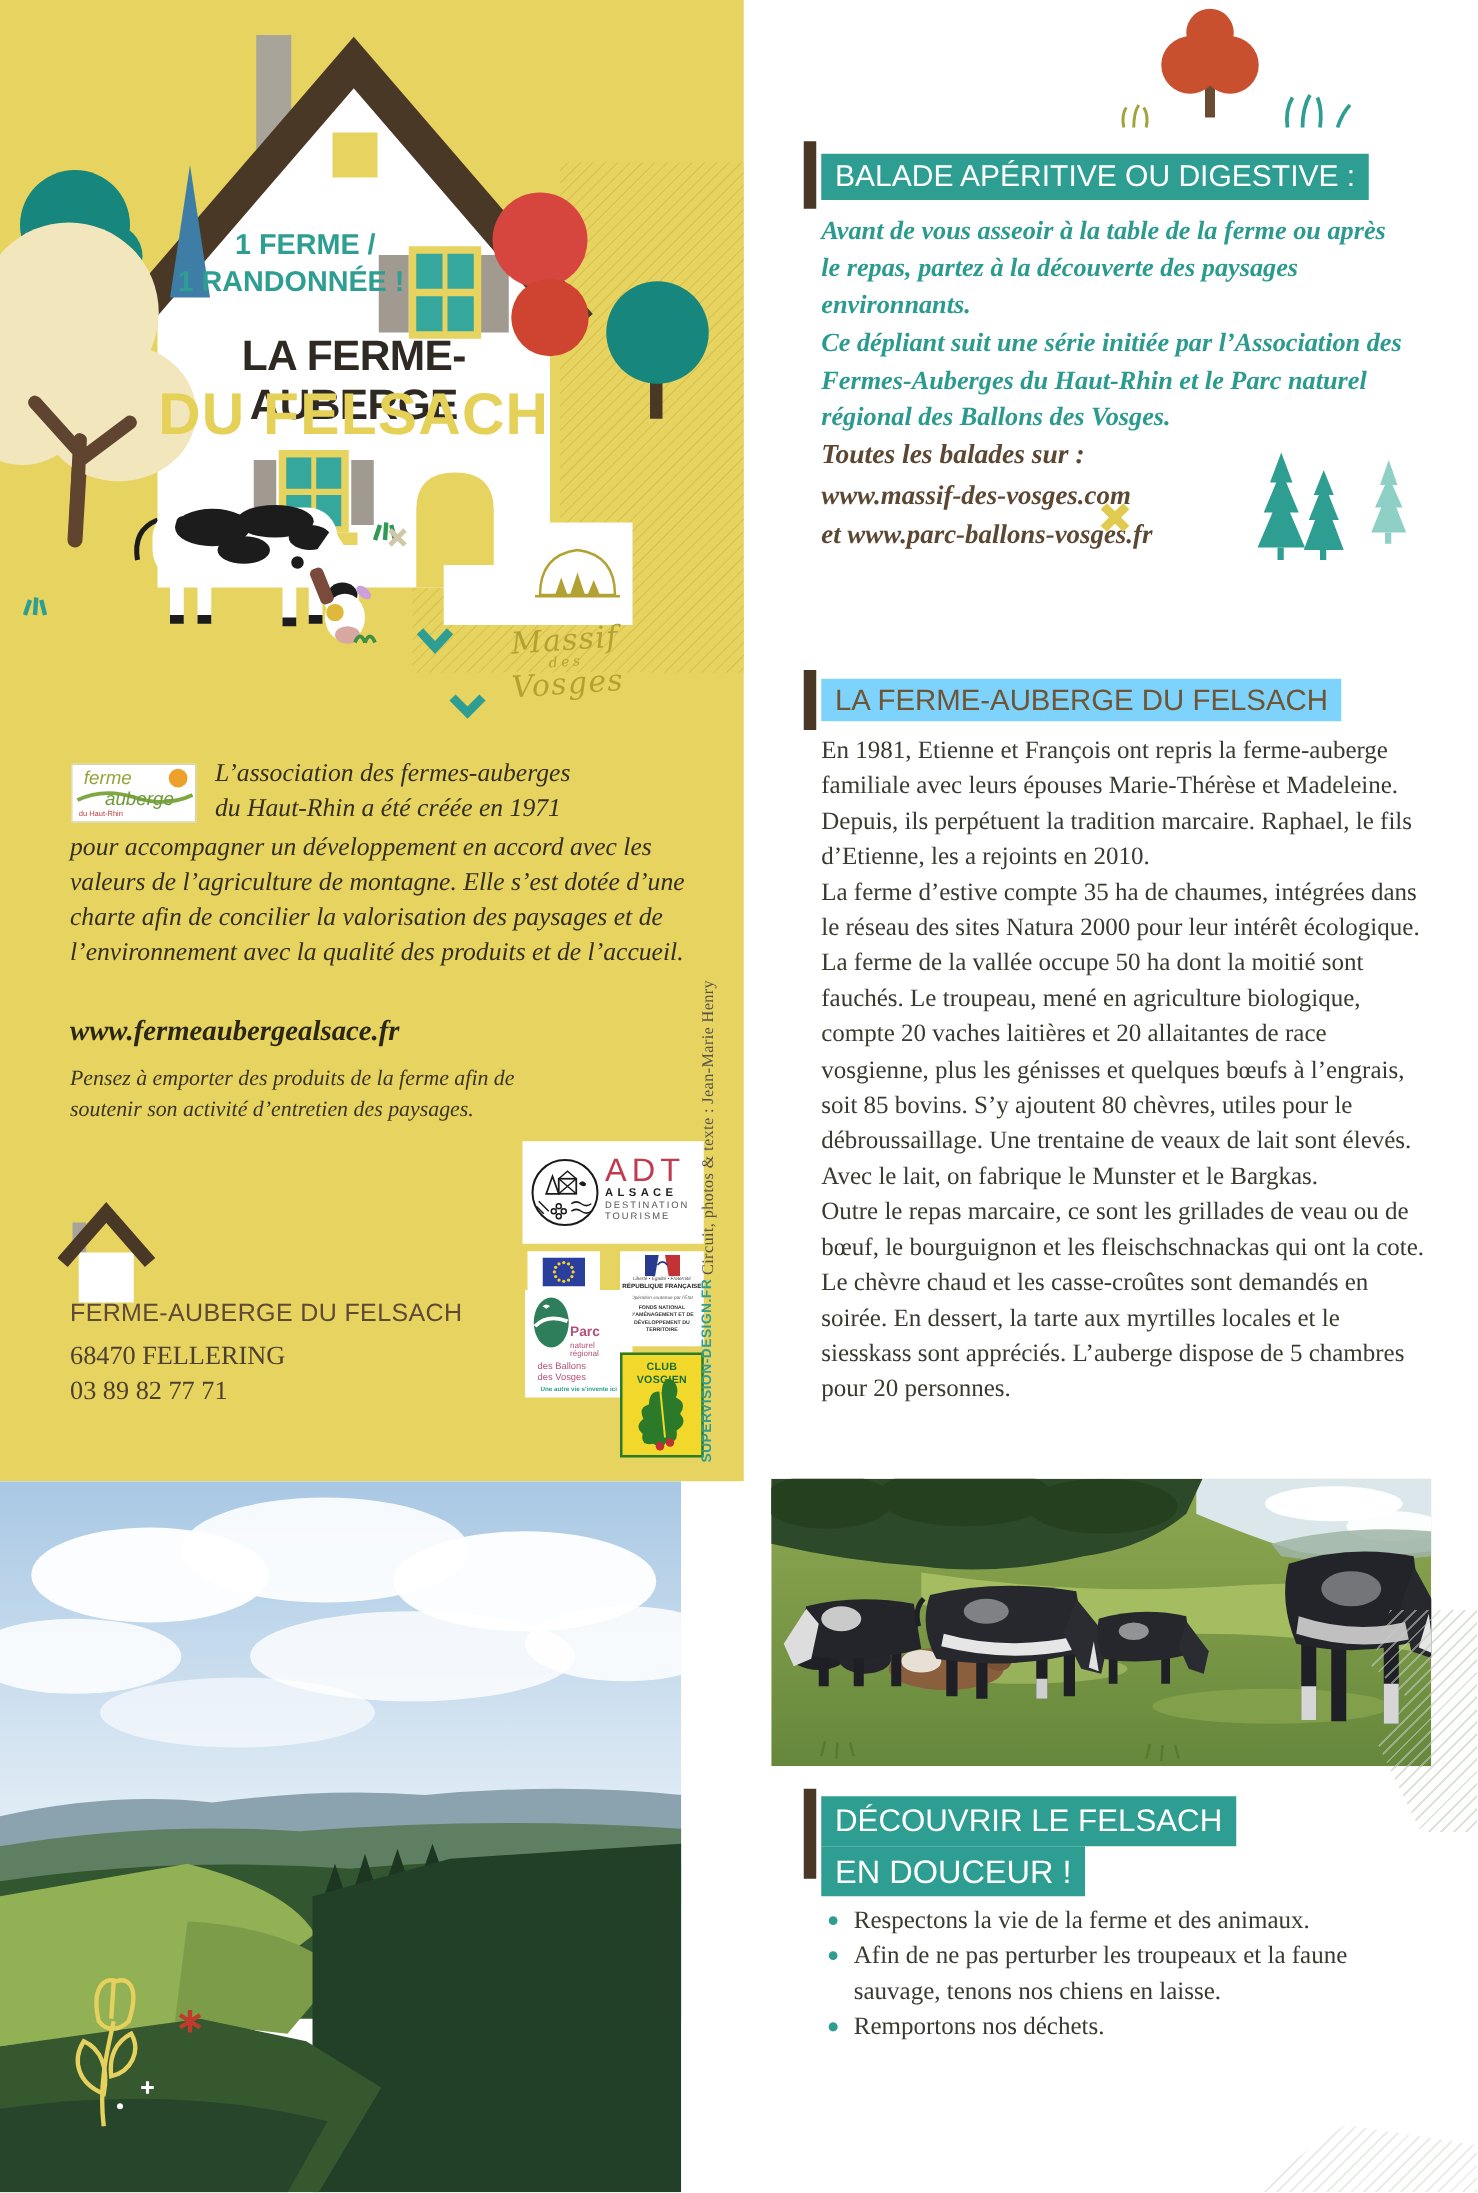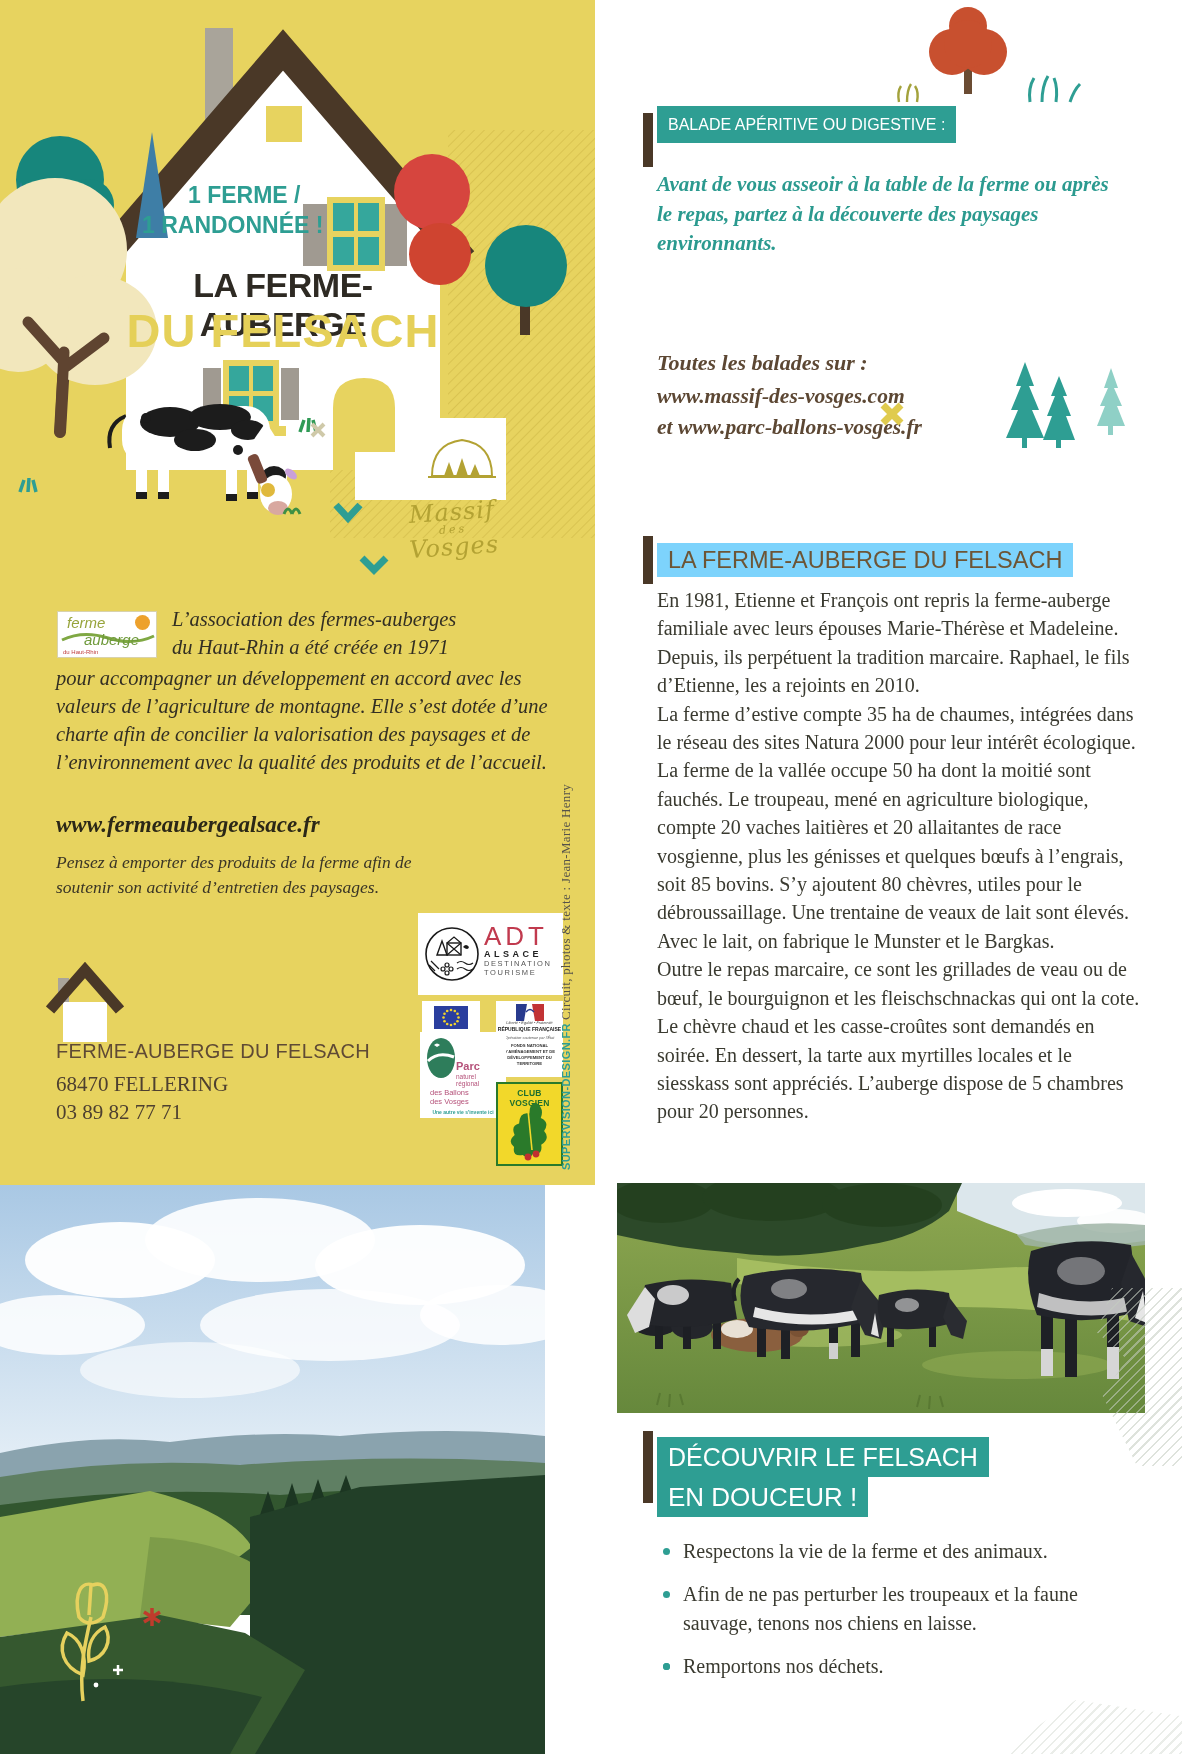--- a/index.html
+++ b/index.html
@@ -81,34 +81,34 @@
 
   .vtext{position:absolute;writing-mode:vertical-rl;transform:rotate(180deg);white-space:nowrap;}
   .credits{left:558px;top:762px;height:258px;font-size:13px;color:#55524a;letter-spacing:.3px;}
   .design{left:560px;top:1068px;height:102px;font-family:"Liberation Sans",sans-serif;font-size:11px;
           font-weight:700;color:#2e9e93;letter-spacing:.4px;}
 
   
   .bar{position:absolute;width:10px;background:#4a3827;}
   .sec-head{position:absolute;font-family:"Liberation Sans",sans-serif;color:#fff;background:#2e9e93;
             padding:0 11px;white-space:nowrap;}
-  .h1{left:643px;top:106px;font-size:16px;line-height:37px;height:37px;}
+  .h1{left:643px;top:123px;font-size:24px;line-height:37px;height:37px;}
   .h2{left:643px;top:543px;font-size:23.5px;line-height:34px;height:34px;background:#7dd3fc;color:#6d5535;}
   .h3a{left:643px;top:1437px;font-size:25px;line-height:40px;height:40px;}
   .h3b{left:643px;top:1477px;font-size:26px;line-height:40px;height:40px;}
   .sec-head{left:657px;}
   .teal-para{position:absolute;left:657px;width:472px;margin:0;color:#2b9a8f;font-weight:700;font-style:italic;
              font-size:21px;line-height:29.5px;}
   .brown-lead{position:absolute;left:657px;top:350px;color:#5c4733;font-weight:700;font-style:italic;font-size:22px;}
   .brown-link{position:absolute;left:657px;color:#5c4733;font-weight:700;font-style:italic;font-size:21.5px;}
   .body-text{position:absolute;left:657px;top:586px;width:486px;color:#3a3a30;font-size:20px;line-height:28.4px;}
   .body-text p{margin:0;}
   .bullets{position:absolute;left:657px;top:1522px;width:492px;margin:0;padding:0;list-style:none;
            color:#3a3a30;font-size:20px;line-height:28.4px;}
-  .bullets li{position:relative;padding-left:26px;margin-top:15px;}
+  .bullets li{position:relative;padding-left:26px;}
   .bullets .dot{position:absolute;left:6px;top:11px;width:7px;height:7px;border-radius:50%;background:#2e9e93;}
 
   .hatch-right{position:absolute;left:1082px;top:1288px;width:100px;height:178px;opacity:.55;
     background:repeating-linear-gradient(135deg,#c4ccc0 0 1.6px,transparent 1.6px 7px);
     clip-path:polygon(30% 0,100% 0,100% 100%,55% 100%,20% 60%,45% 40%,15% 25%);}
   .hatch-corner{position:absolute;left:1005px;top:1700px;width:177px;height:54px;opacity:.35;
     background:repeating-linear-gradient(135deg,#c4ccc0 0 1.6px,transparent 1.6px 7px);
     clip-path:polygon(40% 0,100% 30%,100% 100%,0 100%,20% 45%);}
 </style>
 </head>
@@ -426,20 +426,21 @@
     <g stroke="#a3a23c" stroke-width="2.4" fill="none">
       <path d="M6,22 q-2,-10 2,-16"></path>
         <path d="M14,22 q0,-12 4,-18"></path>
         <path d="M24,22 q2,-10 -2,-16"></path>
     </g>
   </svg>
 
   <div class="bar" style="left:643px;top:113px;height:54px;"></div>
   <div class="sec-head h1">BALADE APÉRITIVE OU DIGESTIVE :</div>
   <p class="teal-para" style="top:170px;">Avant de vous asseoir à la table de la ferme ou après le repas, partez à la découverte des paysages environnants.</p>
+  <p class="teal-para" style="top:260px;">Ce dépliant suit une série initiée par l’Association des Fermes-Auberges du Haut-Rhin et le Parc naturel régional des Ballons des Vosges.</p>
   <div class="brown-lead">Toutes les balades sur :</div>
   <div class="brown-link" style="top:384px;">www.massif-des-vosges.com</div>
   <div class="brown-link" style="top:415px;">et www.parc-ballons-vosges.fr</div>
 
   <svg class="abs" style="left:878px;top:400px;" width="28" height="28" viewBox="0 0 28 28">
     <g stroke="#e0cb4e" stroke-width="7">
       <path d="M5,5 L23,23 M23,5 L5,23"></path>
     </g>
   </svg>
   <svg class="abs" style="left:1005px;top:360px;" width="130" height="92" viewBox="0 0 130 92">

